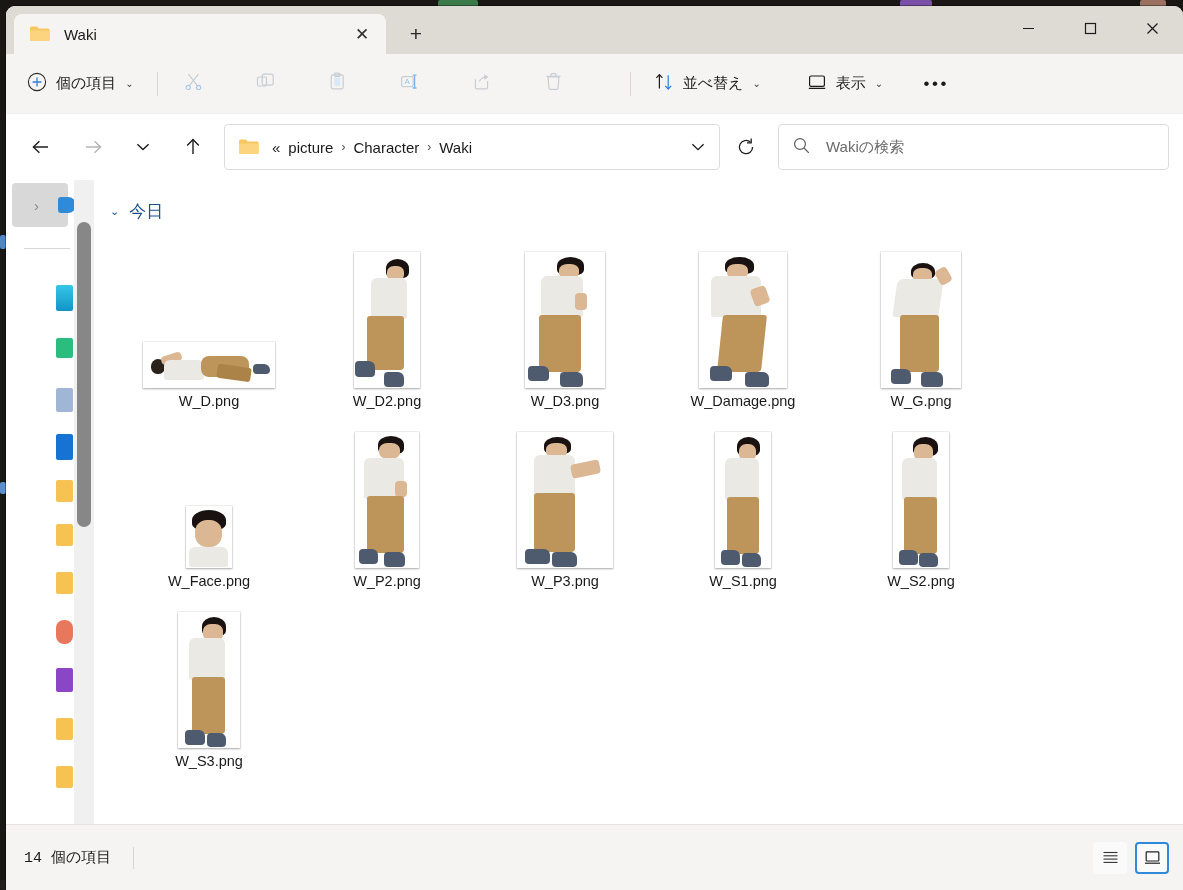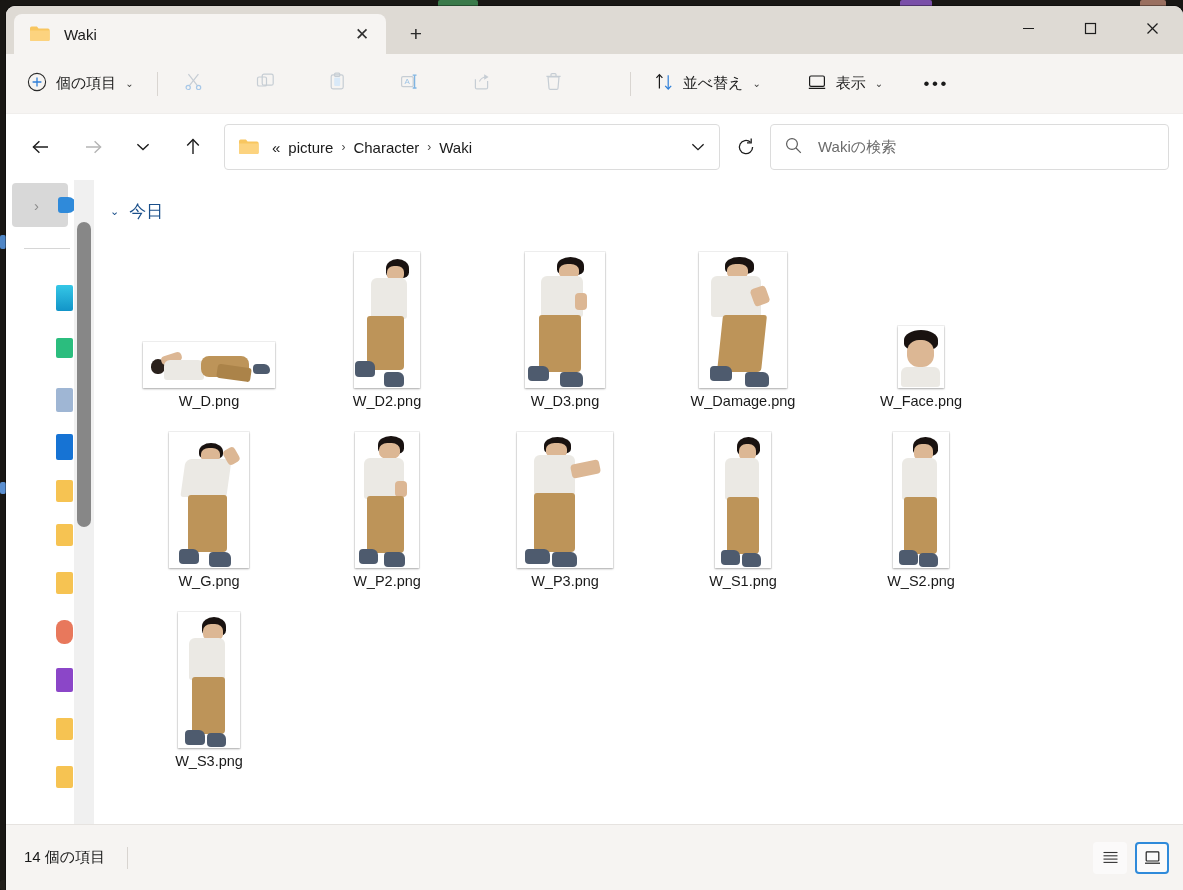--- a/index.html
+++ b/index.html
@@ -155,21 +155,21 @@
     color: #1d1d1d; font-size: 11px;
     border-radius: 4px;
   }
   .refresh-btn {
     width: 40px; height: 40px; flex: none;
     margin-left: 6px;
     display: flex; align-items: center; justify-content: center;
     border-radius: 5px;
   }
   #searchbox {
-    margin-left: 4px;
+    margin-left: 12px;
     flex: 1;
     height: 46px;
     background: #fff;
     border: 1px solid #dcdcdc;
     border-radius: 4px;
     display: flex; align-items: center;
     padding: 0 14px;
   }
   .search-icon { flex: none; margin-right: 16px; }
   .search-ph { font-size: 15px; color: #6b6b6b; }
@@ -280,21 +280,21 @@
   .fig-skin   { background: #dcb794; border-radius: 4px; }
 
   
   #statusbar {
     height: 66px;
     background: #f6f4f2;
     border-top: 1px solid #e6e3e0;
     display: flex; align-items: center;
     padding: 0 14px 0 18px;
   }
-  #status-text { font-size: 15px; color: #1a1a1a; }
+  #status-text { font-size: 15px; color: #1a1a1a; font-family: Liberation Mono, monospace; }
   #status-sep { width: 1px; height: 22px; background: #d8d4d0; margin-left: 22px; }
   #view-toggle { margin-left: auto; display: flex; gap: 8px; }
   .view-btn {
     width: 34px; height: 32px;
     display: flex; align-items: center; justify-content: center;
     border-radius: 4px;
     background: #fbfafa;
     border: 1px solid transparent;
   }
   .view-btn.active {
@@ -597,41 +597,41 @@
              <div class="fig fig-skin" style="left:60%;top:26%;width:18%;height:13%;transform:rotate(-20deg);"></div>
              <div class="fig fig-pants" style="left:24%;top:46%;width:50%;height:42%;transform:skewX(-6deg);"></div>
              <div class="fig fig-shoe" style="left:12%;top:84%;width:26%;height:11%;"></div>
              <div class="fig fig-shoe" style="left:52%;top:88%;width:28%;height:11%;"></div>
               </div>
             </div>
             <div class="file-name">W_Damage.png</div>
           </div>
           <div class="file-item">
             <div class="thumb-wrap">
-              <div class="thumb" style="width: 46px; height: 62px;">
-                <div class="fig fig-hair" style="left:12%;top:6%;width:74%;height:32%;"></div>
-           <div class="fig fig-head" style="left:20%;top:22%;width:58%;height:44%;background:#dcb794;border-radius:44%;"></div>
-           <div class="fig fig-shirt" style="left:6%;top:66%;width:86%;height:32%;"></div>
-              </div>
-            </div>
-            <div class="file-name">W_Face.png</div>
-          </div>
-          <div class="file-item">
-            <div class="thumb-wrap">
               <div class="thumb" style="width: 80px; height: 136px;">
                 <div class="fig fig-hair" style="left:38%;top:8%;width:30%;height:12%;"></div>
             <div class="fig fig-head" style="left:40%;top:12%;width:24%;height:11%;background:#dcb794;border-radius:40%;"></div>
             <div class="fig fig-shirt" style="left:18%;top:20%;width:58%;height:28%;transform:skewX(-8deg);"></div>
             <div class="fig fig-skin" style="left:70%;top:12%;width:16%;height:12%;transform:rotate(-30deg);"></div>
             <div class="fig fig-pants" style="left:24%;top:46%;width:48%;height:42%;"></div>
             <div class="fig fig-shoe" style="left:12%;top:86%;width:26%;height:11%;"></div>
             <div class="fig fig-shoe" style="left:50%;top:88%;width:28%;height:11%;"></div>
               </div>
             </div>
             <div class="file-name">W_G.png</div>
+          </div>
+          <div class="file-item">
+            <div class="thumb-wrap">
+              <div class="thumb" style="width: 46px; height: 62px;">
+                <div class="fig fig-hair" style="left:12%;top:6%;width:74%;height:32%;"></div>
+           <div class="fig fig-head" style="left:20%;top:22%;width:58%;height:44%;background:#dcb794;border-radius:44%;"></div>
+           <div class="fig fig-shirt" style="left:6%;top:66%;width:86%;height:32%;"></div>
+              </div>
+            </div>
+            <div class="file-name">W_Face.png</div>
           </div>
           <div class="file-item">
             <div class="thumb-wrap">
               <div class="thumb" style="width: 64px; height: 136px;">
                 <div class="fig fig-hair" style="left:36%;top:3%;width:40%;height:13%;"></div>
             <div class="fig fig-head" style="left:38%;top:8%;width:32%;height:12%;background:#dcb794;border-radius:40%;"></div>
             <div class="fig fig-shirt" style="left:14%;top:19%;width:62%;height:30%;"></div>
             <div class="fig fig-skin" style="left:62%;top:36%;width:20%;height:12%;"></div>
             <div class="fig fig-pants" style="left:18%;top:47%;width:58%;height:42%;"></div>
             <div class="fig fig-shoe" style="left:6%;top:86%;width:30%;height:11%;"></div>

